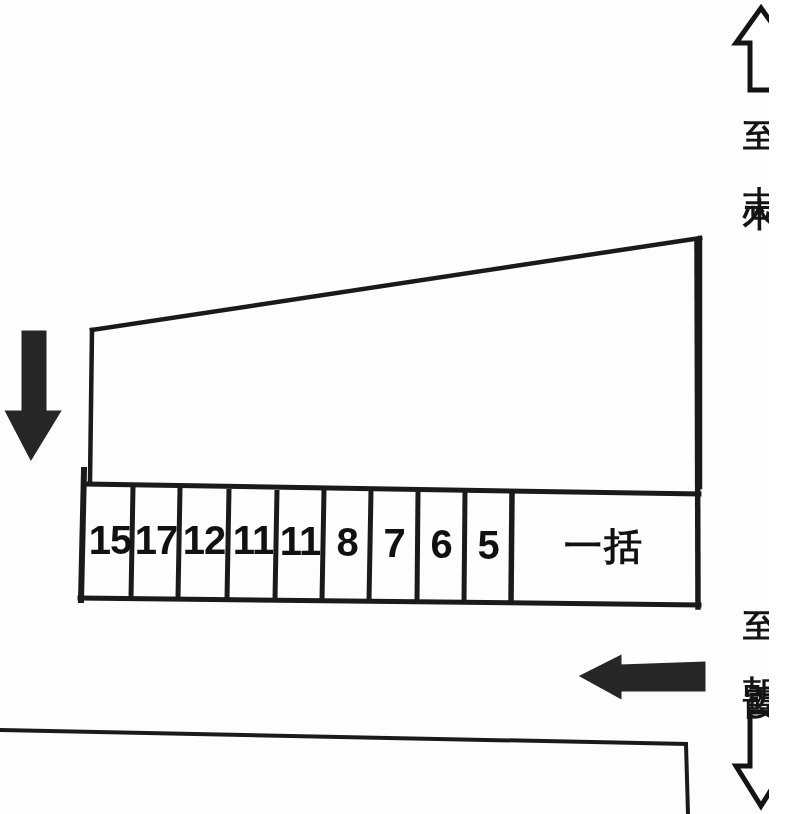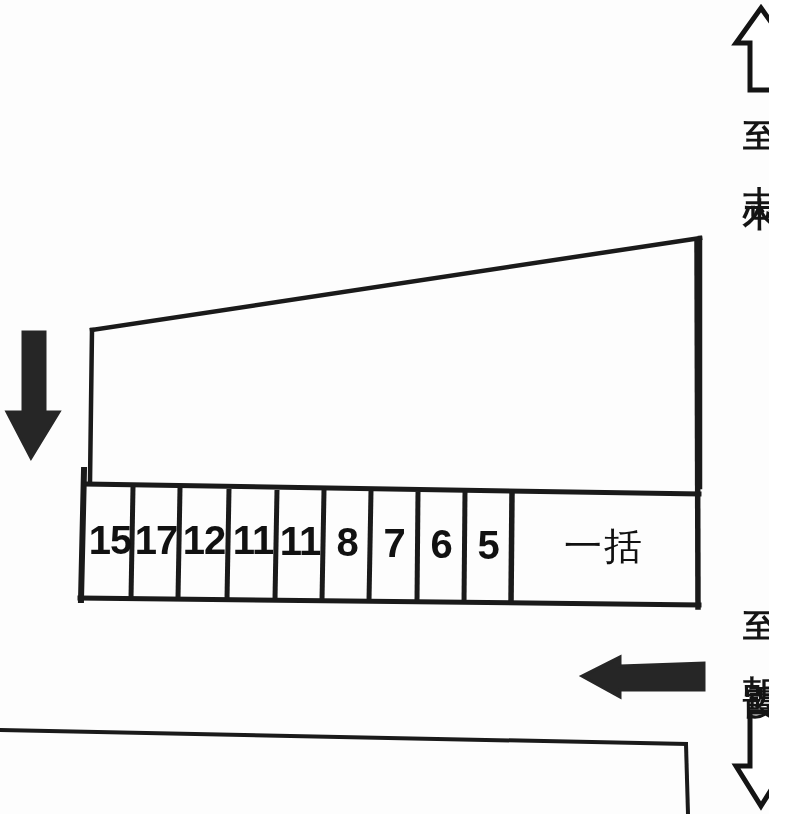--- a/index.html
+++ b/index.html
@@ -32,21 +32,21 @@
     line-height: 1;
     color: #111111;
     text-align: center;
     white-space: nowrap;
     transform: translate(-50%, -50%);
     letter-spacing: -1px;
   }
   .block-label {
     position: absolute;
     font-family: "DejaVu Sans", sans-serif;
-    font-weight: normal;
+    font-weight: bold;
     font-size: 38px;
     line-height: 1;
     color: #111111;
     text-align: center;
     white-space: nowrap;
     transform: translate(-50%, -50%);
     letter-spacing: 2px;
   }
   .direction-text {
     position: absolute;

